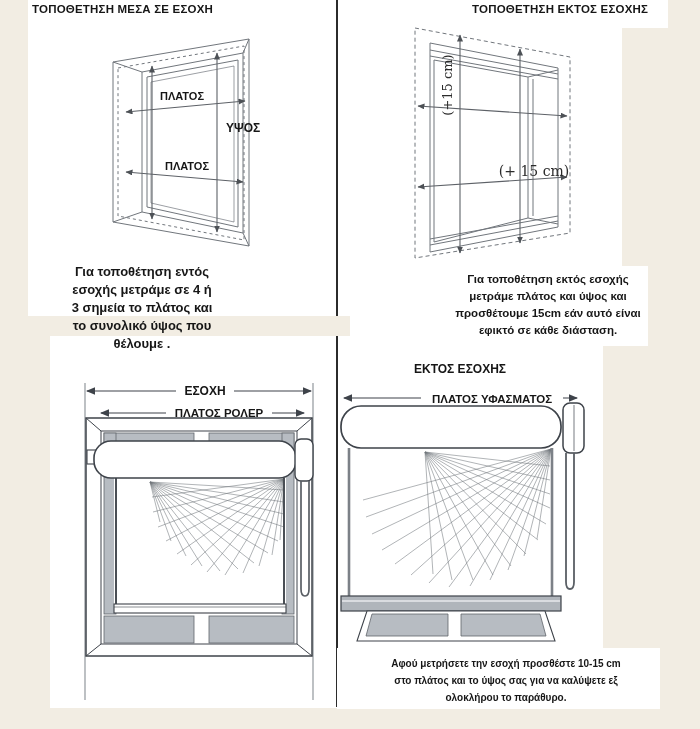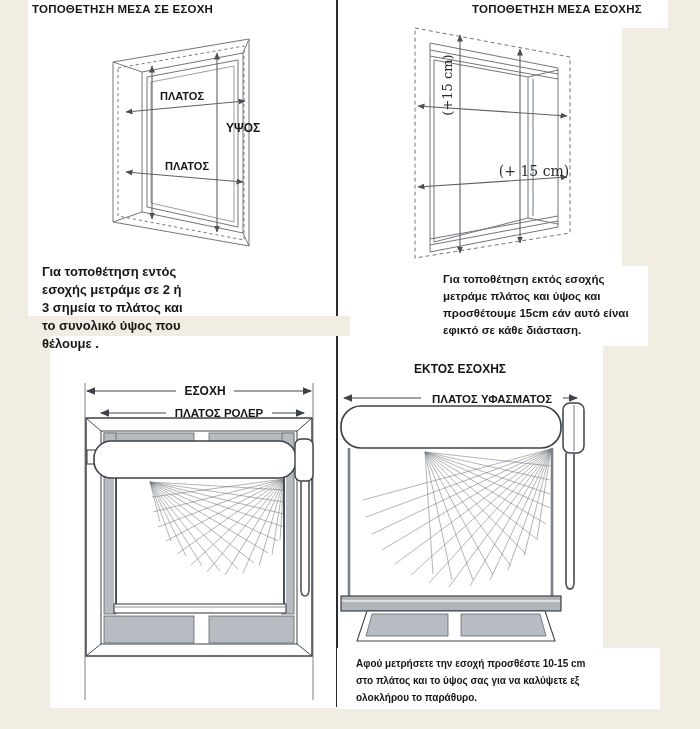--- a/index.html
+++ b/index.html
@@ -4,21 +4,21 @@
 <style>
   html,body{margin:0;padding:0;}
   body{width:700px;height:729px;position:relative;background:#f2ede3;
        font-family:"Liberation Sans","DejaVu Sans",sans-serif;overflow:hidden;}
   .panel{position:absolute;background:#ffffff;z-index:1;}
   #divider{position:absolute;left:336px;top:0;width:2px;height:707px;background:#2b2b2b;z-index:2;}
   #band{position:absolute;left:0;top:316px;width:700px;height:20px;background:#f2ede3;z-index:3;}
   #panelE{z-index:4;}
   #panelG{z-index:4;}
   svg.diagram{position:absolute;left:0;top:0;z-index:5;}
-  .txt{position:absolute;z-index:6;color:#161616;font-weight:bold;white-space:pre-line;}
+  .txt{position:absolute;z-index:6;color:#161616;font-weight:bold;white-space:pre-line;text-align:center;}
   .title{font-size:11.5px;letter-spacing:.2px;}
   #cap-left{left:42px;top:263px;font-size:13px;line-height:18px;width:200px;}
   #cap-right{left:443px;top:271px;font-size:11.5px;line-height:17px;width:210px;}
   #cap-bottom{left:356px;top:655px;font-size:10px;line-height:17px;width:300px;}
   #title-left{left:32px;top:3px;}
   #title-right{left:472px;top:3px;}
   text{font-family:"Liberation Sans","DejaVu Sans",sans-serif;}
   .serif{font-family:"DejaVu Serif","Liberation Serif",serif;}
 </style>
 </head>
@@ -28,23 +28,23 @@
 <div class="panel" style="left:50px;top:336px;width:287px;height:372px"></div>
 <div class="panel" style="left:337px;top:0;width:285px;height:318px"></div>
 <div class="panel" style="left:622px;top:0;width:46px;height:28px"></div>
 <div class="panel" style="left:337px;top:336px;width:266px;height:372px"></div>
 <div id="divider"></div>
 <div id="band"></div>
 <div class="panel" id="panelE" style="left:350px;top:266px;width:298px;height:80px"></div>
 <div class="panel" id="panelG" style="left:337px;top:648px;width:323px;height:61px"></div>
 
 <div class="txt title" id="title-left">ΤΟΠΟΘΕΤΗΣΗ ΜΕΣΑ ΣΕ ΕΣΟΧΗ</div>
-<div class="txt title" id="title-right">ΤΟΠΟΘΕΤΗΣΗ ΜΕΣΑ ΕΣΟΧΗΣ</div>
+<div class="txt title" id="title-right">ΤΟΠΟΘΕΤΗΣΗ ΕΚΤΟΣ ΕΣΟΧΗΣ</div>
 <div class="txt" id="cap-left">Για τοποθέτηση εντός
-εσοχής μετράμε σε 2 ή
+εσοχής μετράμε σε 4 ή
 3 σημεία το πλάτος και
 το συνολικό ύψος που
 θέλουμε .</div>
 <div class="txt" id="cap-right">Για  τοποθέτηση εκτός εσοχής
 μετράμε πλάτος και ύψος και
 προσθέτουμε 15cm εάν αυτό είναι
 εφικτό σε κάθε διάσταση.</div>
 <div class="txt" id="cap-bottom">Αφού μετρήσετε την εσοχή προσθέστε 10-15 cm
 στο πλάτος και το ύψος σας για να καλύψετε εξ
 ολοκλήρου το παράθυρο.</div>

